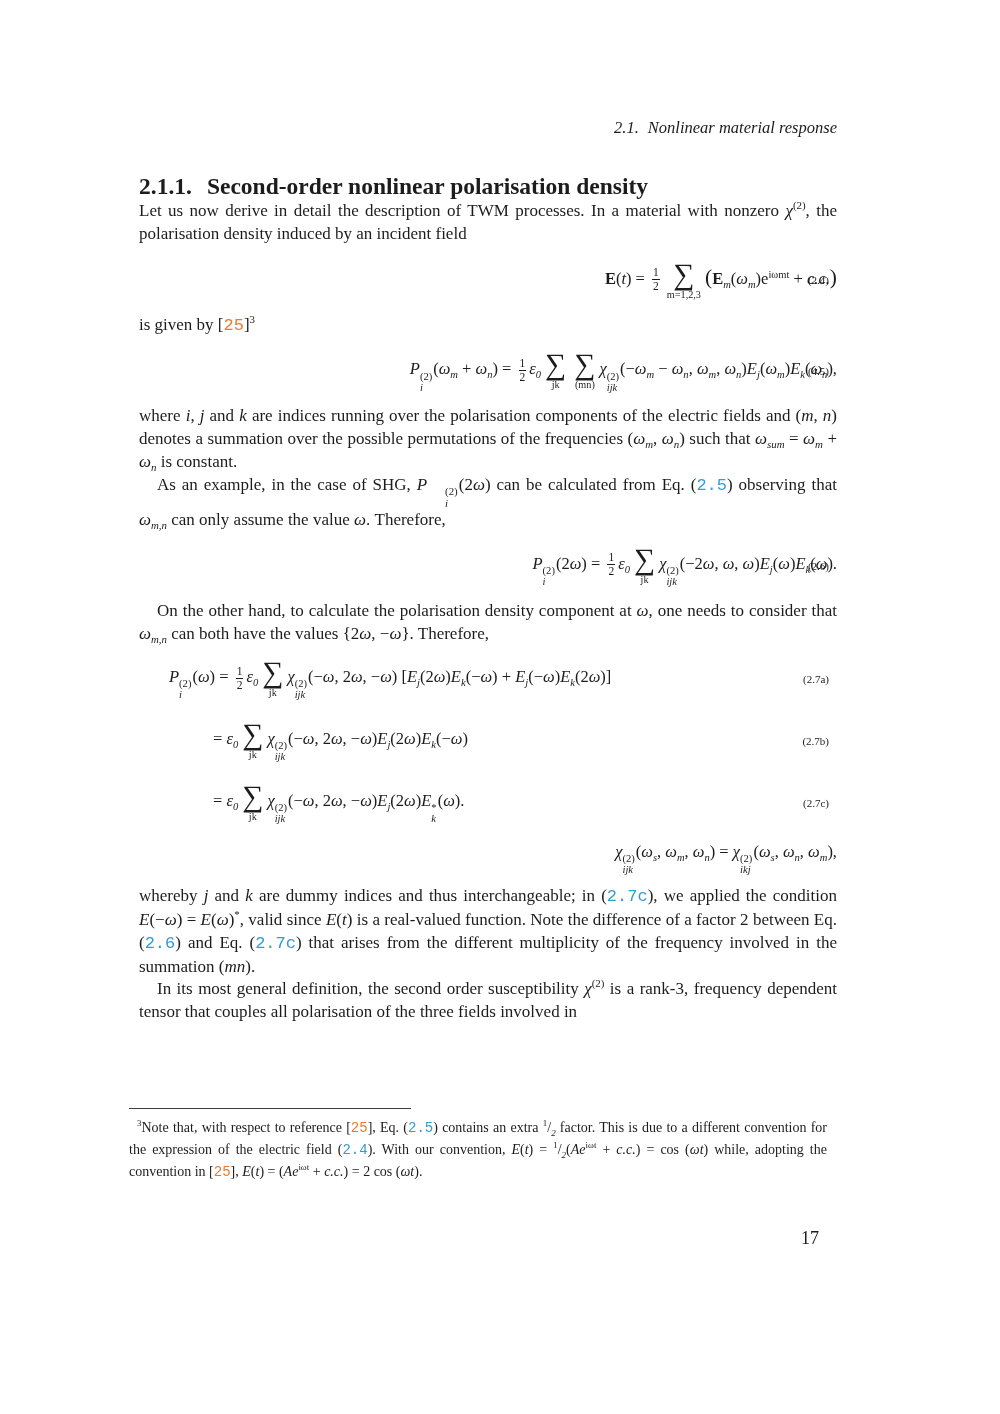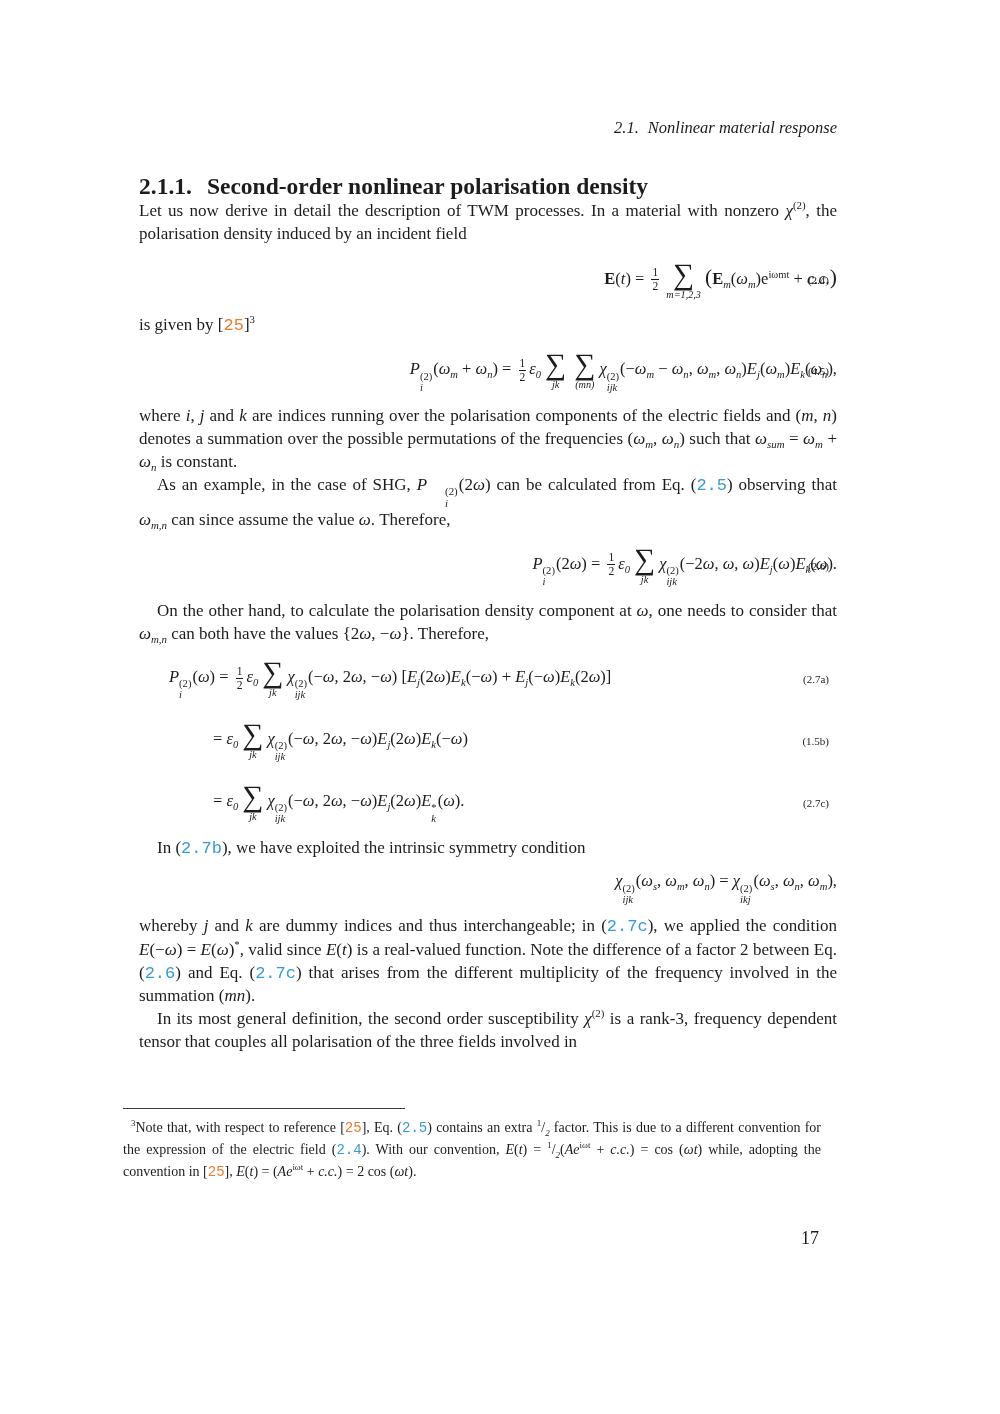--- a/index.html
+++ b/index.html
@@ -23,40 +23,40 @@
             min-height:56px;font-size:16.5px;margin:6px 0;}
   .equation.slim{min-height:42px;}
   .eq-left{justify-content:flex-start;}
   .pl-a{padding-left:30px;}
   .pl-b{padding-left:74px;}
   .eq-number{position:absolute;right:8px;top:50%;transform:translateY(-50%);font-size:11px;}
 
   .sum{display:inline-flex;flex-direction:column;align-items:center;vertical-align:middle;
        margin:0 4px;line-height:1;}
   .sigma{font-size:180%;line-height:.95;font-style:normal;}
-  .lim{font-size:62%;font-style:italic;margin-top:2px;}
+  .lim{font-size:62%;margin-top:2px;}
 
   .frac{display:inline-flex;flex-direction:column;align-items:center;vertical-align:middle;
         font-size:70%;line-height:1.15;margin:0 3px;}
   .fnum{border-bottom:1px solid currentColor;padding:0 1px;}
   .fden{padding:0 1px;}
 
   .ss{display:inline-flex;flex-direction:column;align-items:flex-start;font-size:64%;
       line-height:1.05;vertical-align:-0.5em;margin-right:1px;}
   .ss-sup{font-style:normal;}
   .ss-sub{font-style:italic;}
 
   .it{font-style:italic;}
   .bf{font-weight:700;}
   .big{font-size:130%;}
   sup{font-size:64%;line-height:0;}
   sub{font-size:64%;line-height:0;font-style:italic;}
   .eqref,.cite{cursor:pointer;font-family:Liberation Mono, monospace;}
 
-  .footnote-block{position:absolute;left:123px;top:1108px;width:698px;}
+  .footnote-block{position:absolute;left:129px;top:1108px;width:698px;}
   .footnote-rule{width:282px;height:0;border-top:1.6px solid #3d3d3d;margin-bottom:8px;}
   .footnote-text{margin:0;font-size:14px;line-height:1.5;text-align:justify;text-indent:8px;}
 
   .page-number{position:absolute;top:1228px;left:121px;width:698px;text-align:right;font-size:18px;}
 </style>
 </head>
 <body>
 
 <div class="page">
   <div class="content">
@@ -101,21 +101,21 @@
             <span class="ss-sup">(2)</span>
             <span class="ss-sub">ijk</span>
           </span><span class="rm">(−</span><span class="it">ω</span><sub>m</sub><span class="rm"> − </span><span class="it">ω</span><sub>n</sub><span class="rm">, </span><span class="it">ω</span><sub>m</sub><span class="rm">, </span><span class="it">ω</span><sub>n</sub><span class="rm">)</span><span class="it">E</span><sub>j</sub><span class="rm">(</span><span class="it">ω</span><sub>m</sub><span class="rm">)</span><span class="it">E</span><sub>k</sub><span class="rm">(</span><span class="it">ω</span><sub>n</sub><span class="rm">),</span></span>
       <span class="eq-number">(4.5)</span>
     </div>
 
     <p class="body mt-sm"><span class="rm">where </span><span class="it">i</span><span class="rm">, </span><span class="it">j</span><span class="rm"> and </span><span class="it">k</span><span class="rm"> are indices running over the polarisation components of the electric fields and (</span><span class="it">m</span><span class="rm">, </span><span class="it">n</span><span class="rm">) denotes a summation over the possible permutations of the frequencies (</span><span class="it">ω</span><sub>m</sub><span class="rm">, </span><span class="it">ω</span><sub>n</sub><span class="rm">) such that </span><span class="it">ω</span><sub>sum</sub><span class="rm"> = </span><span class="it">ω</span><sub>m</sub><span class="rm"> + </span><span class="it">ω</span><sub>n</sub><span class="rm"> is constant.</span></p>
     <p class="body indent"><span class="rm">As an example, in the case of SHG, </span><span class="it">P</span><span class="ss">
           <span class="ss-sup">(2)</span>
           <span class="ss-sub">i</span>
-        </span><span class="rm">(2</span><span class="it">ω</span><span class="rm">) can be calculated from Eq. (</span><span class="eqref" style="color: rgb(53, 155, 211);">2.5</span><span class="rm">) observing that </span><span class="it">ω</span><sub>m,n</sub><span class="rm"> can since assume the value </span><span class="it">ω</span><span class="rm">. Therefore,</span></p>
+        </span><span class="rm">(2</span><span class="it">ω</span><span class="rm">) can be calculated from Eq. (</span><span class="eqref" style="color: rgb(53, 155, 211);">2.5</span><span class="rm">) observing that </span><span class="it">ω</span><sub>m,n</sub><span class="rm"> can only assume the value </span><span class="it">ω</span><span class="rm">. Therefore,</span></p>
 
     <div class="equation">
       <span class="eq-body"><span class="it">P</span><span class="ss">
             <span class="ss-sup">(2)</span>
             <span class="ss-sub">i</span>
           </span><span class="rm">(2</span><span class="it">ω</span><span class="rm">) = </span><span class="frac">
             <span class="fnum">1</span>
             <span class="fden">2</span>
           </span><span class="it">ε</span><sub>0</sub><span class="sum">
             <span class="sigma">∑</span>
@@ -147,38 +147,37 @@
         <span class="eq-number">(2.7a)</span>
       </div>
       <div class="equation eq-left pl-b">
         <span class="eq-body"><span class="rm">= </span><span class="it">ε</span><sub>0</sub><span class="sum">
               <span class="sigma">∑</span>
               <span class="lim">jk</span>
             </span><span class="it">χ</span><span class="ss">
               <span class="ss-sup">(2)</span>
               <span class="ss-sub">ijk</span>
             </span><span class="rm">(−</span><span class="it">ω</span><span class="rm">, 2</span><span class="it">ω</span><span class="rm">, −</span><span class="it">ω</span><span class="rm">)</span><span class="it">E</span><sub>j</sub><span class="rm">(2</span><span class="it">ω</span><span class="rm">)</span><span class="it">E</span><sub>k</sub><span class="rm">(−</span><span class="it">ω</span><span class="rm">)</span></span>
-        <span class="eq-number">(1.5b)</span>
+        <span class="eq-number">(2.7b)</span>
       </div>
       <div class="equation eq-left pl-b">
         <span class="eq-body"><span class="rm">= </span><span class="it">ε</span><sub>0</sub><span class="sum">
               <span class="sigma">∑</span>
               <span class="lim">jk</span>
             </span><span class="it">χ</span><span class="ss">
               <span class="ss-sup">(2)</span>
               <span class="ss-sub">ijk</span>
             </span><span class="rm">(−</span><span class="it">ω</span><span class="rm">, 2</span><span class="it">ω</span><span class="rm">, −</span><span class="it">ω</span><span class="rm">)</span><span class="it">E</span><sub>j</sub><span class="rm">(2</span><span class="it">ω</span><span class="rm">)</span><span class="it">E</span><span class="ss">
               <span class="ss-sup">*</span>
               <span class="ss-sub">k</span>
             </span><span class="rm">(</span><span class="it">ω</span><span class="rm">).</span></span>
         <span class="eq-number">(2.7c)</span>
       </div>
     </div>
 
-    <p class="body indent mt-md"><span class="rm">In (</span><span class="eqref" style="color: rgb(53, 155, 211);">2.7b</span><span class="rm">), we have exploited the intrinsic symmetry condition</span></p>
 
     <div class="equation slim">
       <span class="eq-body"><span class="it">χ</span><span class="ss">
             <span class="ss-sup">(2)</span>
             <span class="ss-sub">ijk</span>
           </span><span class="rm">(</span><span class="it">ω</span><sub>s</sub><span class="rm">, </span><span class="it">ω</span><sub>m</sub><span class="rm">, </span><span class="it">ω</span><sub>n</sub><span class="rm">) = </span><span class="it">χ</span><span class="ss">
             <span class="ss-sup">(2)</span>
             <span class="ss-sub">ikj</span>
           </span><span class="rm">(</span><span class="it">ω</span><sub>s</sub><span class="rm">, </span><span class="it">ω</span><sub>n</sub><span class="rm">, </span><span class="it">ω</span><sub>m</sub><span class="rm">),</span></span>
     </div>

